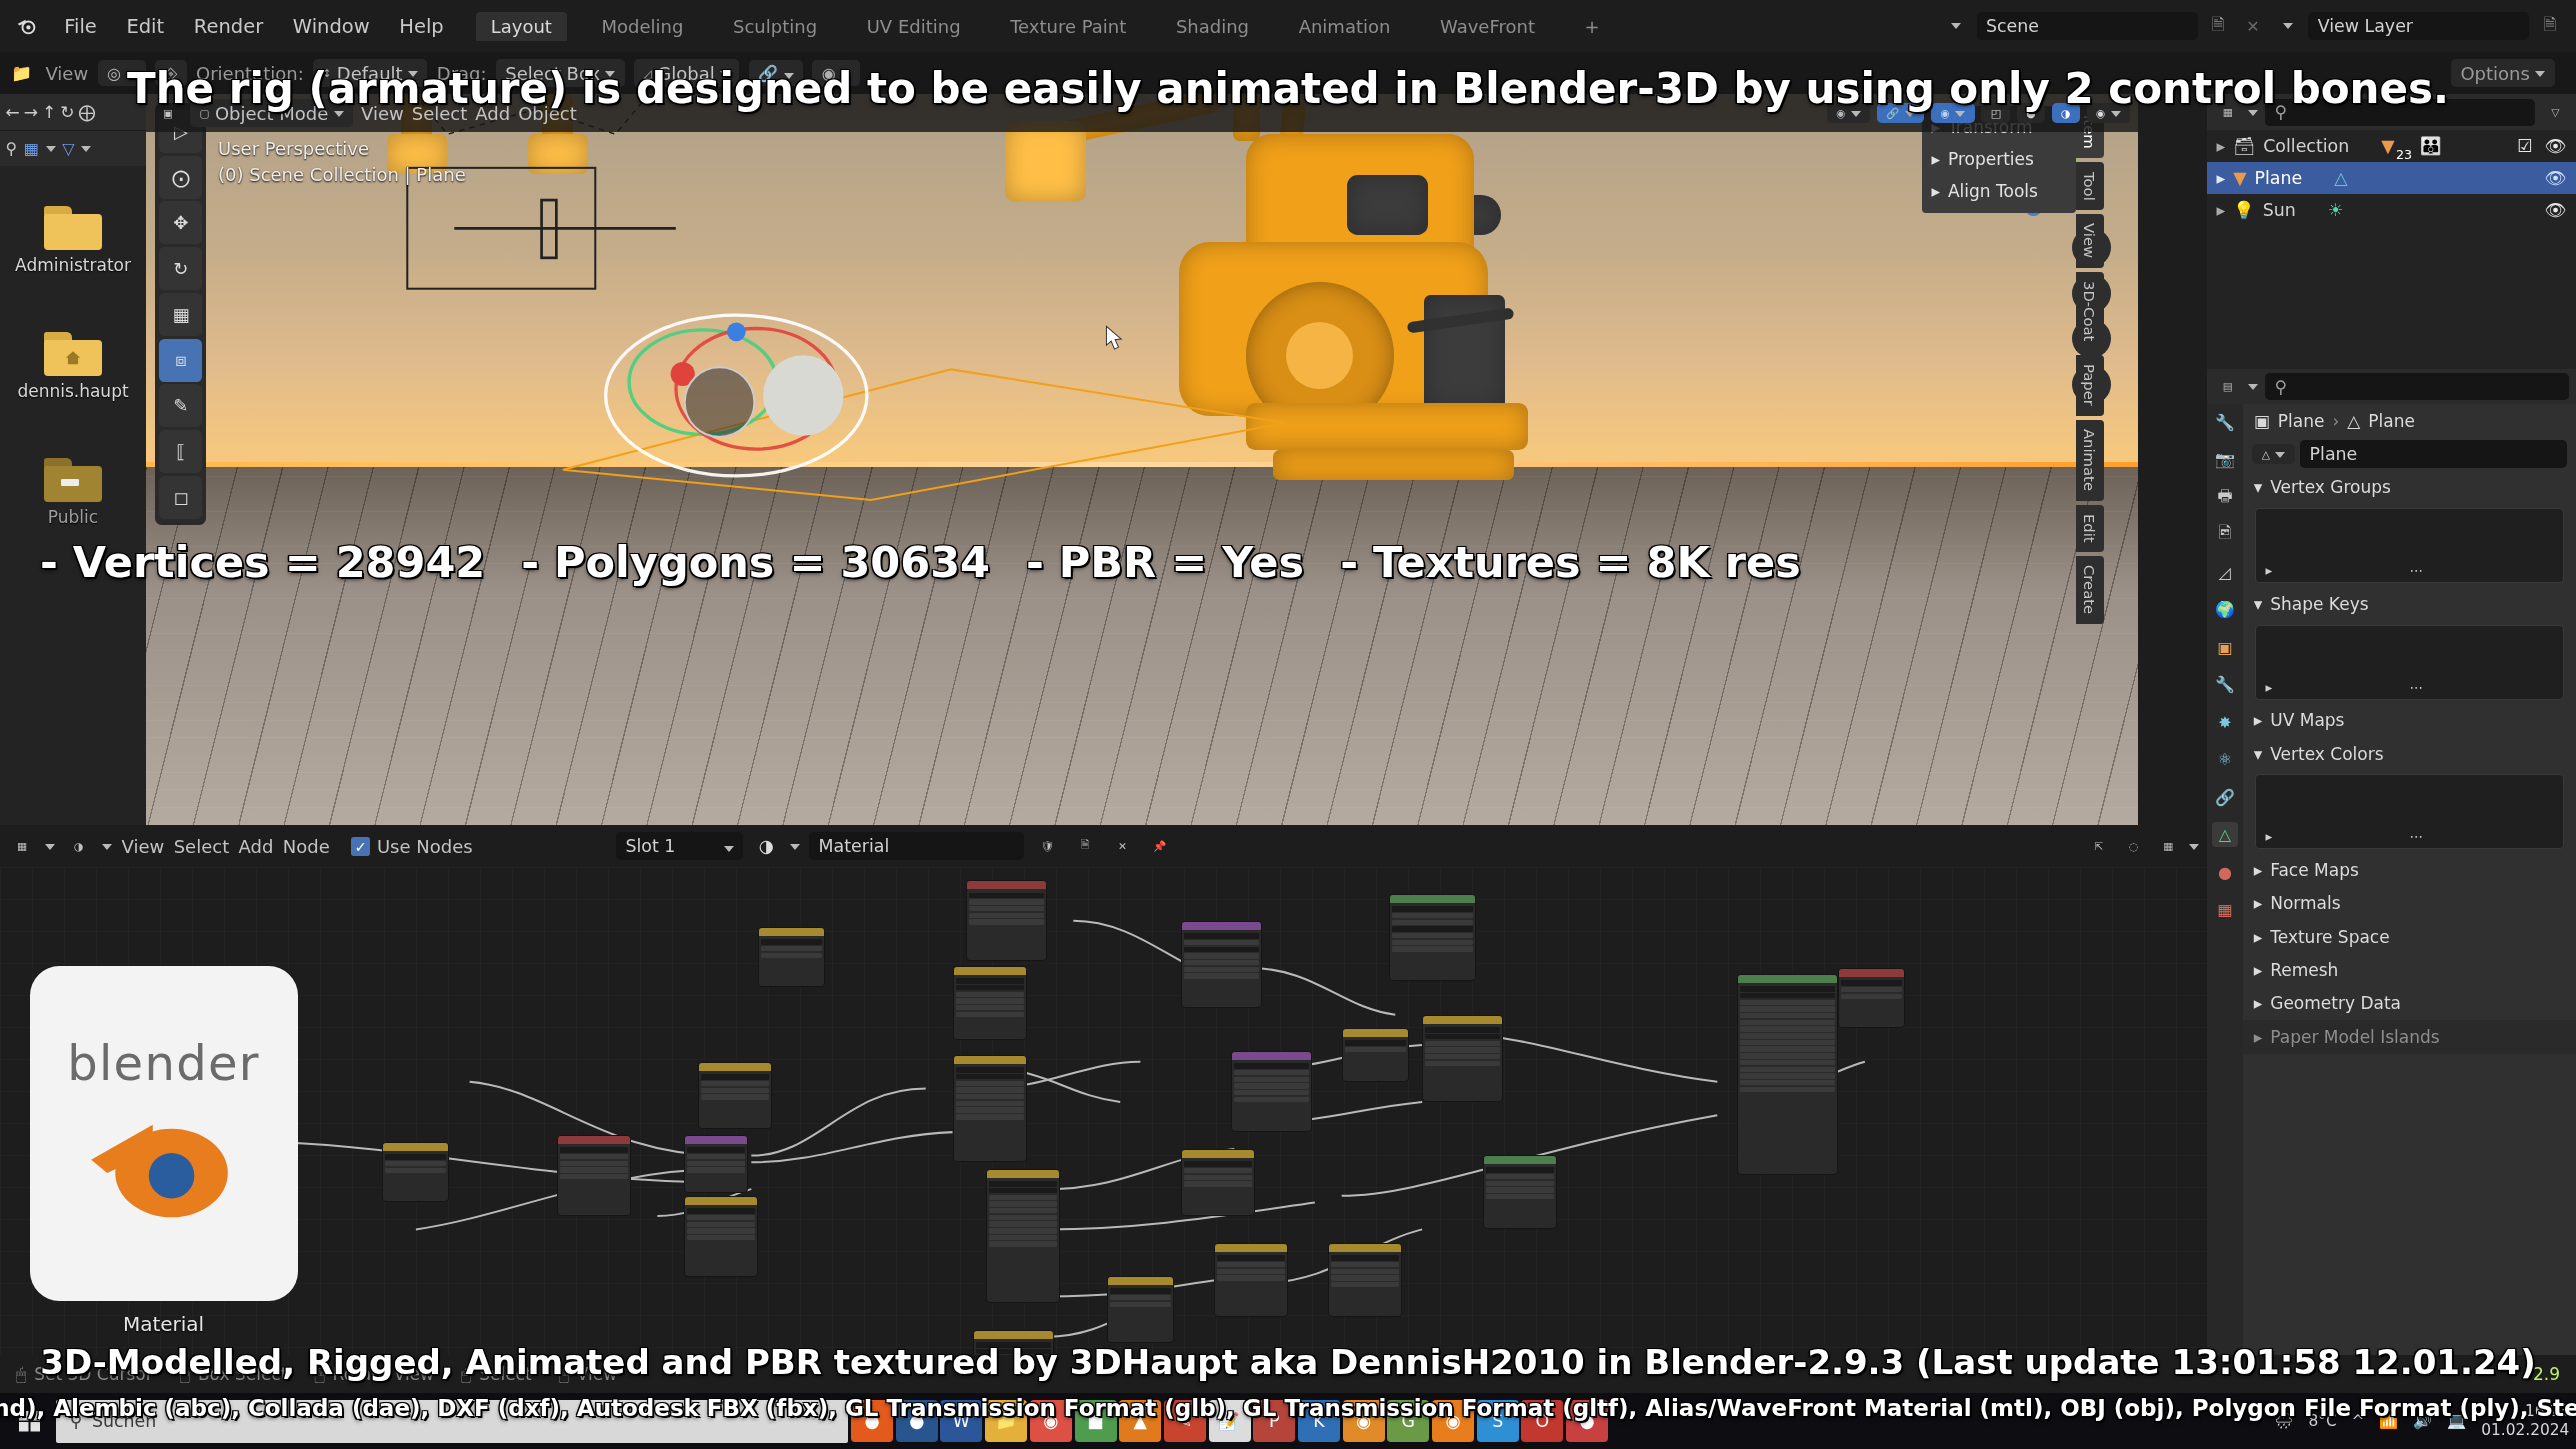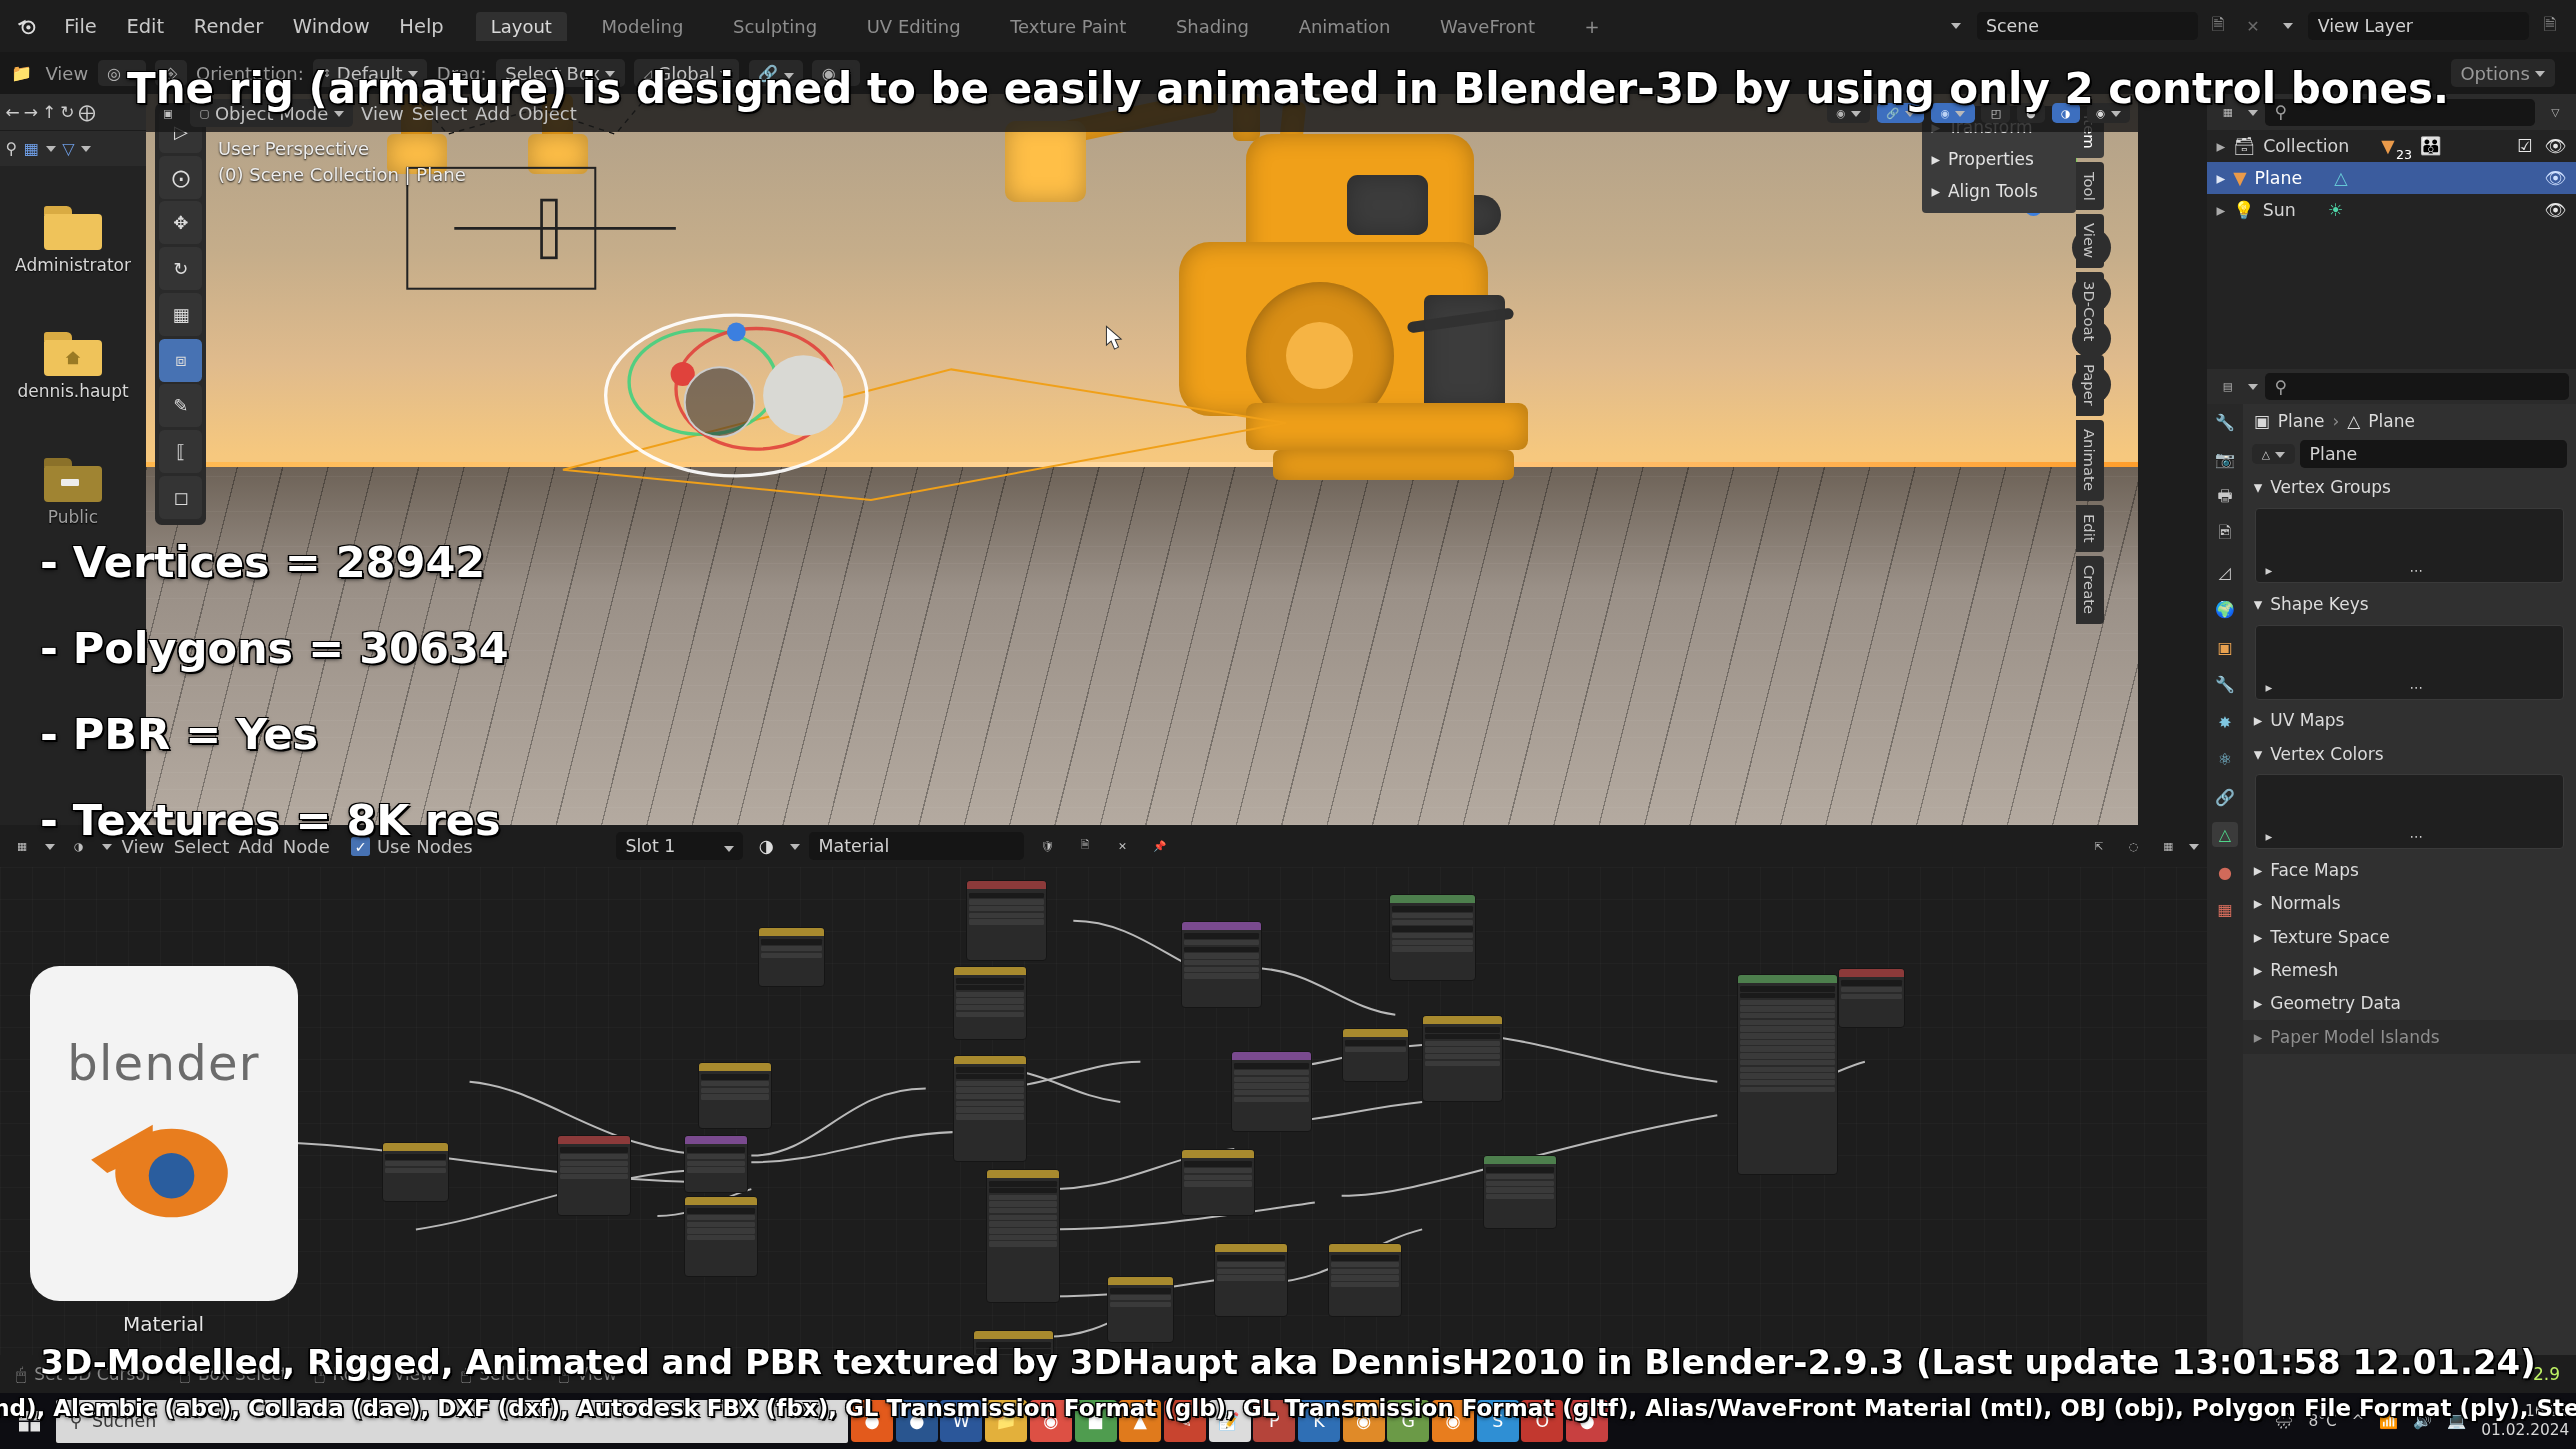--- a/index.html
+++ b/index.html
@@ -137,21 +137,21 @@
   #tray{ margin-left:auto;display:flex;align-items:center;gap:14.8px;color:#cfcfcf;font-size:15.4px;}
   #clock{ text-align:right;line-height:1.25;color:#d9d9d9;font-size:15.4px; }
 
   
   .promo { position:absolute; color:#fff; font-family:"DejaVu Sans", sans-serif;
            font-weight:bold; white-space:nowrap;
            text-shadow: 2px 2px 0 #000, -1.3px -1.3px 0 #000, 1.3px -1.3px 0 #000, -1.3px 1.3px 0 #000,
                         0 2px 4px rgba(0,0,0,.8); }
   #promo-title    { top:4px;  left:50%; transform:translateX(-50%); font-size:47px; }
   #promo-sub      { top:64px; left:50%; transform:translateX(-50%); font-size:42px; }
-  #promo-stats    { left:40px; top:537px; display:flex; flex-direction:column; gap:36px; }
+  #promo-stats    { left:40px; top:537px; display:flex; flex-direction:row; gap:36px; }
   #promo-stats div{ font-size:43px; }
   #promo-credit   { top:1342px; left:50%; transform:translateX(-50%); font-size:34px; }
   #promo-formats  { top:1395px; left:50%; transform:translateX(-50%); font-size:23px; }
 
   
   #blogo { position:absolute; left:29.5px; top:966px; width:268px; height:376px; }
   #blogo .card { width:268px; height:335px; background:#f3f3f3; border-radius:29.5px;
                  display:flex; flex-direction:column; align-items:center; justify-content:center; gap:6.7px;}
   #blogo .word { color:#6b6b6b; font-size:48px; letter-spacing:1.3px; }
   #blogo .mat  { color:#e6e6e6; font-size:20px; text-align:center; margin-top:10.7px;

